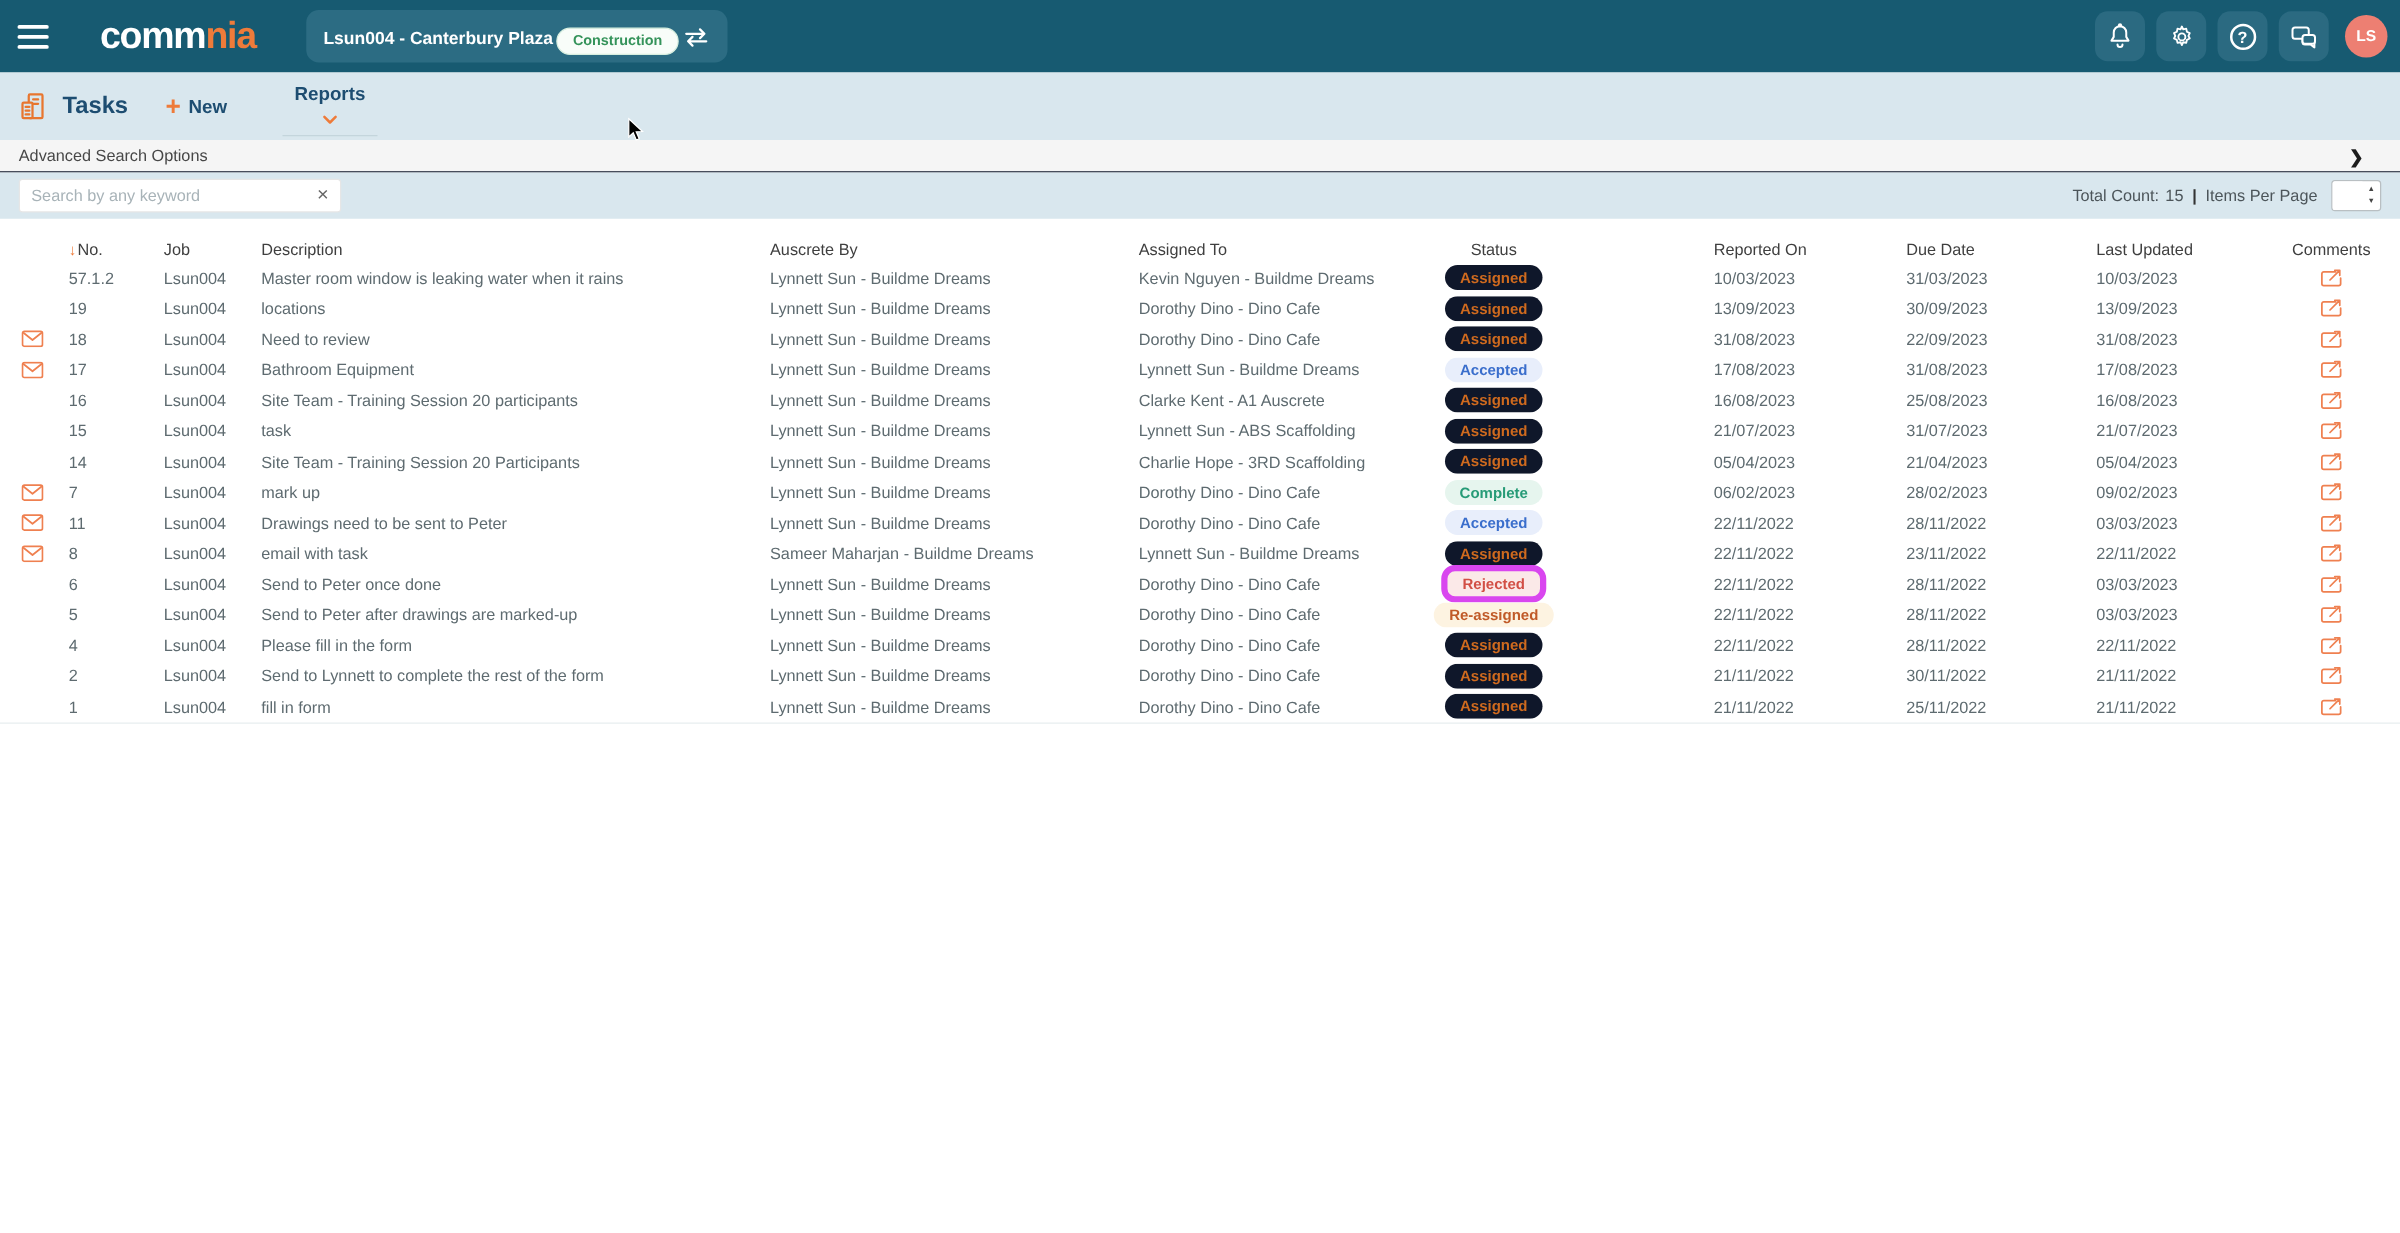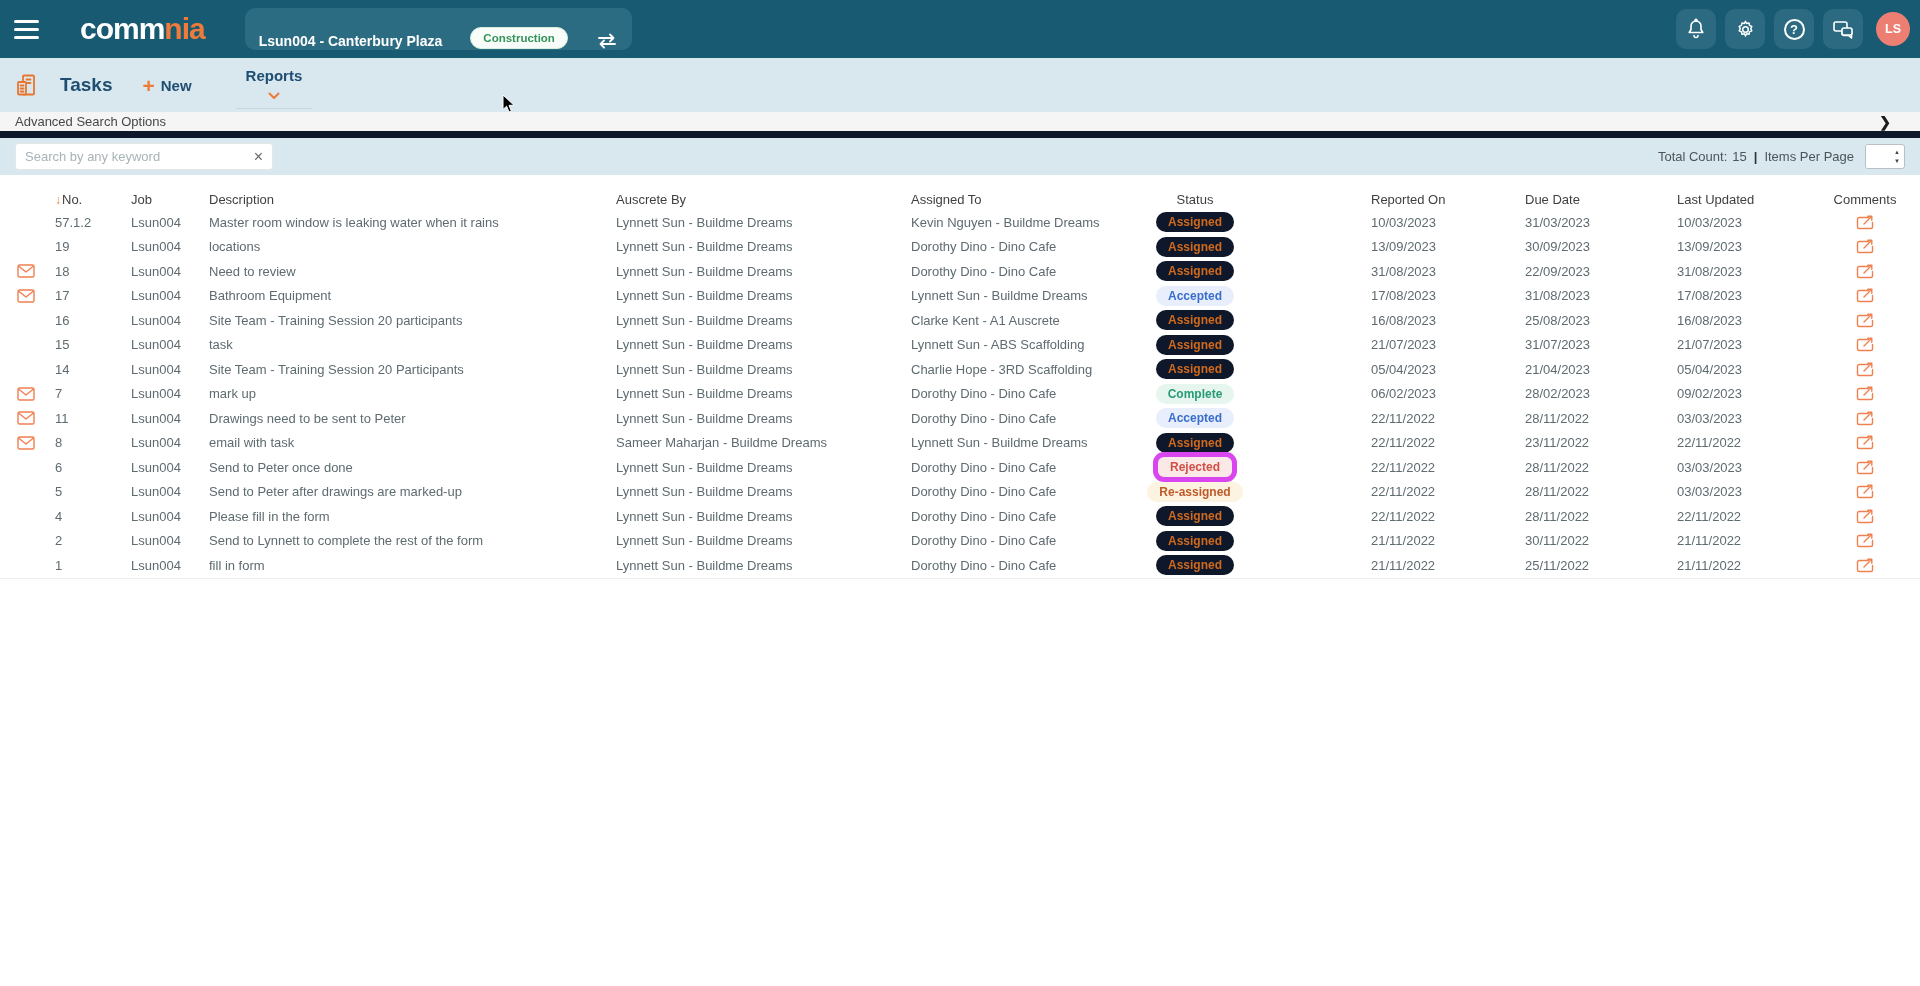--- a/index.html
+++ b/index.html
@@ -9,38 +9,38 @@
   }
   *{margin:0;padding:0;box-sizing:border-box;}
   html,body{width:1920px;height:986px;background:#fff;font-family:"Liberation Sans",sans-serif;overflow:hidden;}
 
   
   .topbar{height:58px;background:var(--topbar);display:flex;align-items:center;padding:0 10px;}
   .hamburger{width:40px;height:40px;margin-left:4px;display:flex;flex-direction:column;justify-content:center;gap:5px;cursor:pointer;}
   .hamburger span{display:block;width:25px;height:3px;background:#fff;border-radius:2px;}
   .logo{margin-left:26px;font-size:30px;font-weight:bold;letter-spacing:-1px;line-height:1;}
   .logo .lw{color:#fff;} .logo .lo{color:var(--orange);}
-  .project-pill{margin-left:40px;height:42px;background:#2c6c83;border-radius:10px;display:flex;align-items:flex-end;padding:1px 14px;gap:28px;cursor:pointer;}
+  .project-pill{margin-left:40px;height:42px;background:#2c6c83;border-radius:10px;display:flex;align-items:flex-start;padding:14px 14px;gap:3px;cursor:pointer;}
   .project-label{color:#fff;font-size:14px;font-weight:bold;}
   .construction-badge{background:#f8fdf9;color:#34935a;border:1px solid #d8efe0;font-size:11.5px;font-weight:bold;padding:4px 12px;border-radius:12px;}
   .swap-icon{color:#fff;display:flex;}
   .topbar-right{margin-left:auto;display:flex;align-items:center;gap:9px;}
   .icon-btn{width:40px;height:40px;background:var(--topbar-btn);border-radius:10px;display:flex;align-items:center;justify-content:center;color:#fff;cursor:pointer;}
   .qmark{width:21px;height:21px;border:2px solid #fff;border-radius:50%;display:flex;align-items:center;justify-content:center;font-size:13px;font-weight:bold;color:#fff;}
   .avatar{width:34px;height:34px;border-radius:50%;background:var(--avatar);color:#fff;font-size:12.5px;font-weight:bold;display:flex;align-items:center;justify-content:center;margin-left:4px;cursor:pointer;}
 
   
   .subheader{height:54px;background:var(--subheader);display:flex;align-items:center;padding:0 15px;}
-  .page-title{color:var(--navy);font-size:19px;font-weight:bold;margin-left:21px;}
+  .page-title{color:var(--navy);font-size:19px;font-weight:bold;margin-left:11px;}
   .new-btn{margin-left:30px;display:flex;align-items:center;gap:6px;color:var(--navy);font-size:15px;font-weight:600;cursor:pointer;background:none;border:none;font-family:inherit;}
   .plus{color:var(--orange);font-size:21px;font-weight:bold;line-height:1;}
   .reports-btn{margin-left:44px;display:flex;align-items:center;gap:8px;color:var(--navy);font-size:15px;font-weight:600;cursor:pointer;background:none;border:none;border-bottom:1px solid #c4d5dc;padding:6px 10px 8px 10px;font-family:inherit;flex-direction:column;}
 
   
-  .advanced-bar{height:26px;background:#f5f5f5;border-bottom:7px solid #0f172a;display:flex;align-items:center;padding:0 15px;color:#474747;font-size:13px;cursor:pointer;}
+  .advanced-bar{height:26px;background:#f5f5f5;border-bottom:1px solid #0f172a;display:flex;align-items:center;padding:0 15px;color:#474747;font-size:13px;cursor:pointer;}
   .adv-chevron{margin-left:auto;margin-right:14px;color:#1c1c1c;font-size:14px;font-weight:bold;}
 
   
   .search-row{height:37px;background:var(--subheader);display:flex;align-items:center;padding:0 15px;}
   .search-box{width:258px;height:27px;background:#fff;border:1px solid #e6e6e6;border-radius:3px;display:flex;align-items:center;padding:0 9px;}
   .search-box input{flex:1;border:none;outline:none;font-size:13px;color:#333;font-family:inherit;background:transparent;}
   .search-box input::placeholder{color:#a8b3b8;}
   .clear-x{color:#666;font-size:16px;line-height:1;cursor:pointer;}
   .pagination{margin-left:auto;display:flex;align-items:center;gap:5px;color:#4c555a;font-size:13px;}
   .pag-divider{font-weight:bold;color:#333;margin:0 2px;}

